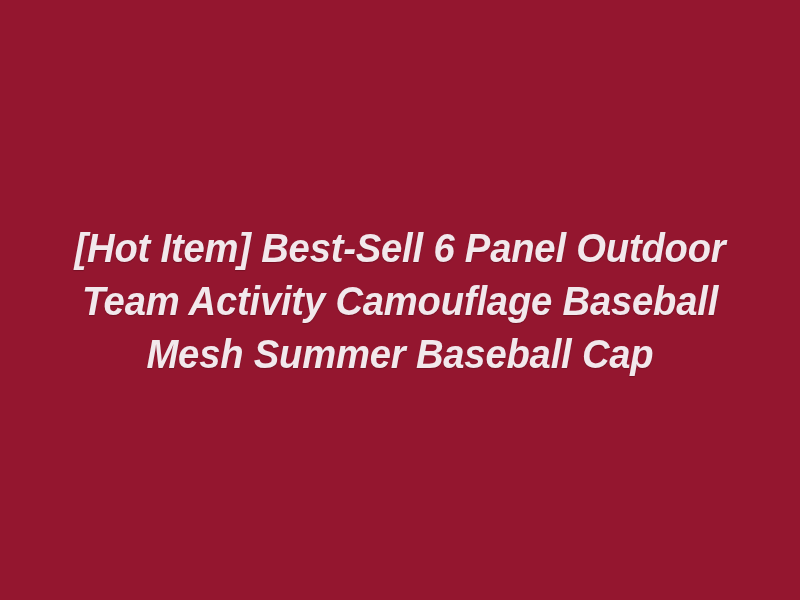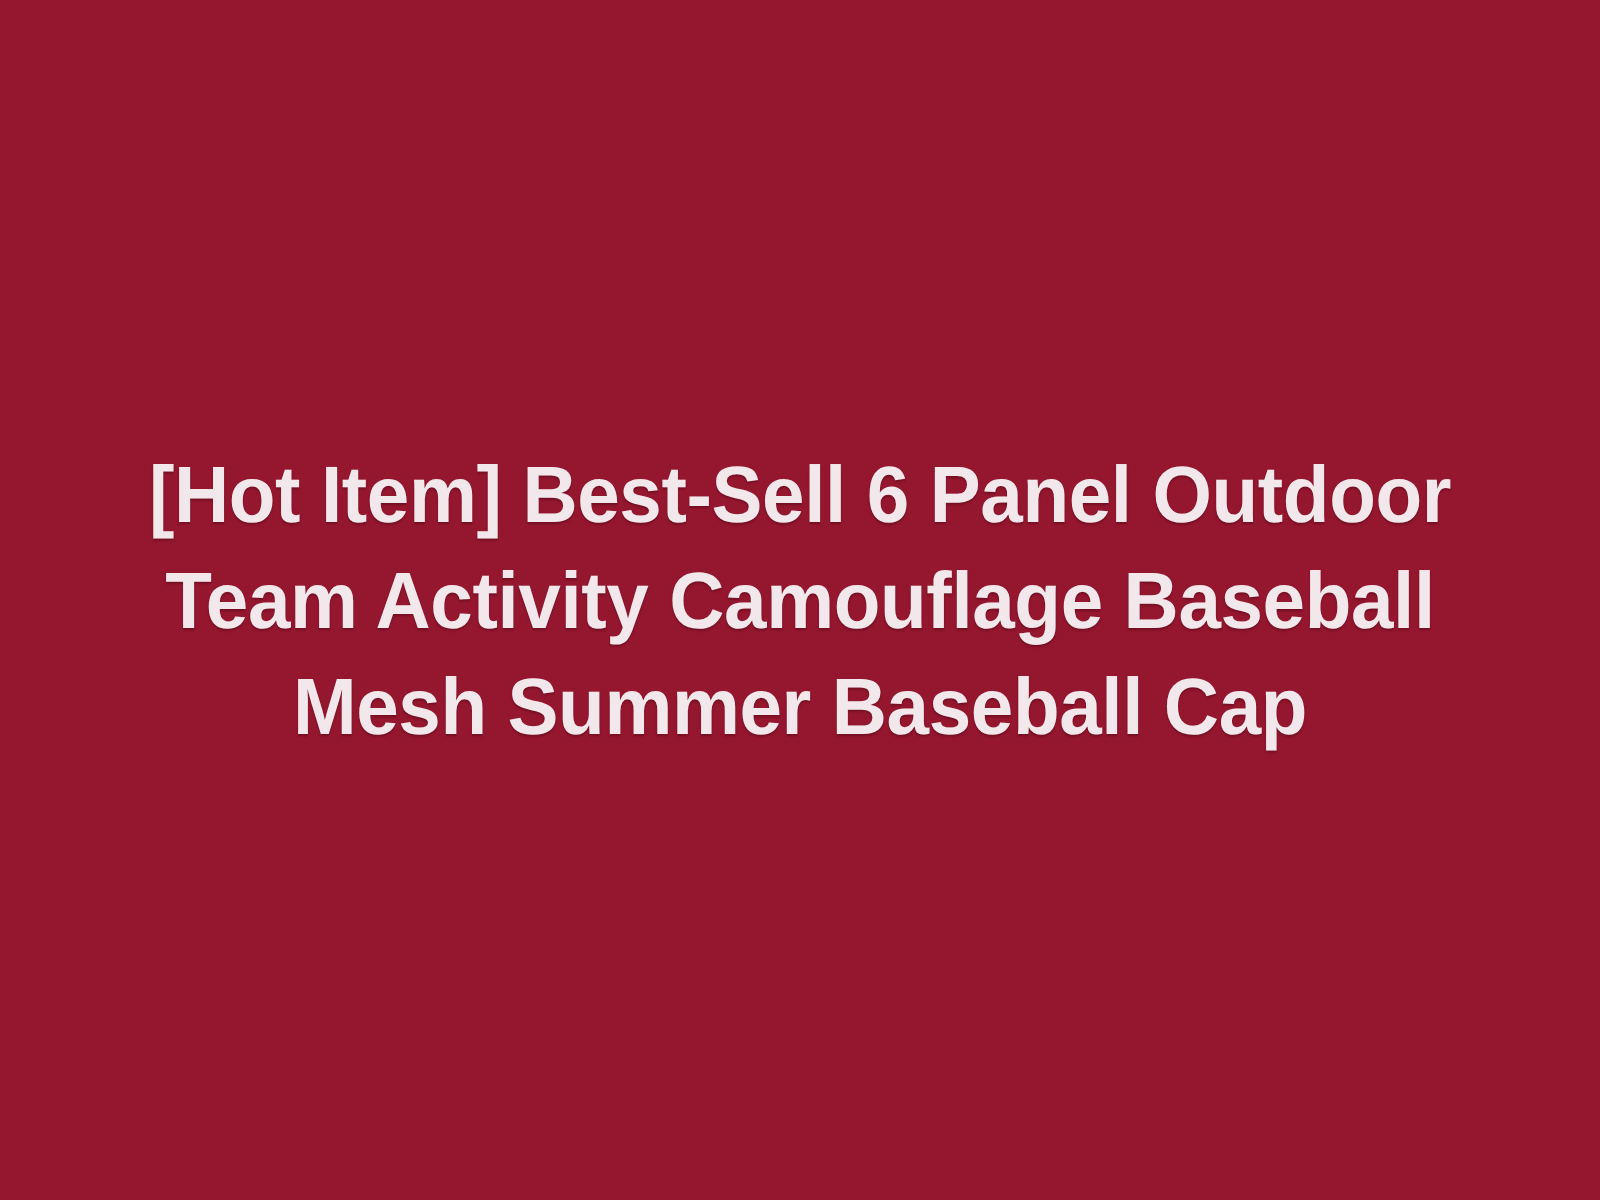--- a/index.html
+++ b/index.html
@@ -28,20 +28,21 @@
   }
 
   .title-block {
     position: absolute;
     left: 0;
     right: 0;
     top: 222px;
     padding: 0 28px;
     box-sizing: border-box;
     text-align: center;
+    font-style: italic;
   }
 
   .title-line {
     display: block;
     color: #f2e8ec;
     font-family: "Liberation Sans", "DejaVu Sans", sans-serif;
     font-size: 40px;
     font-weight: bold;
     line-height: 53px;
     letter-spacing: -0.2px;

